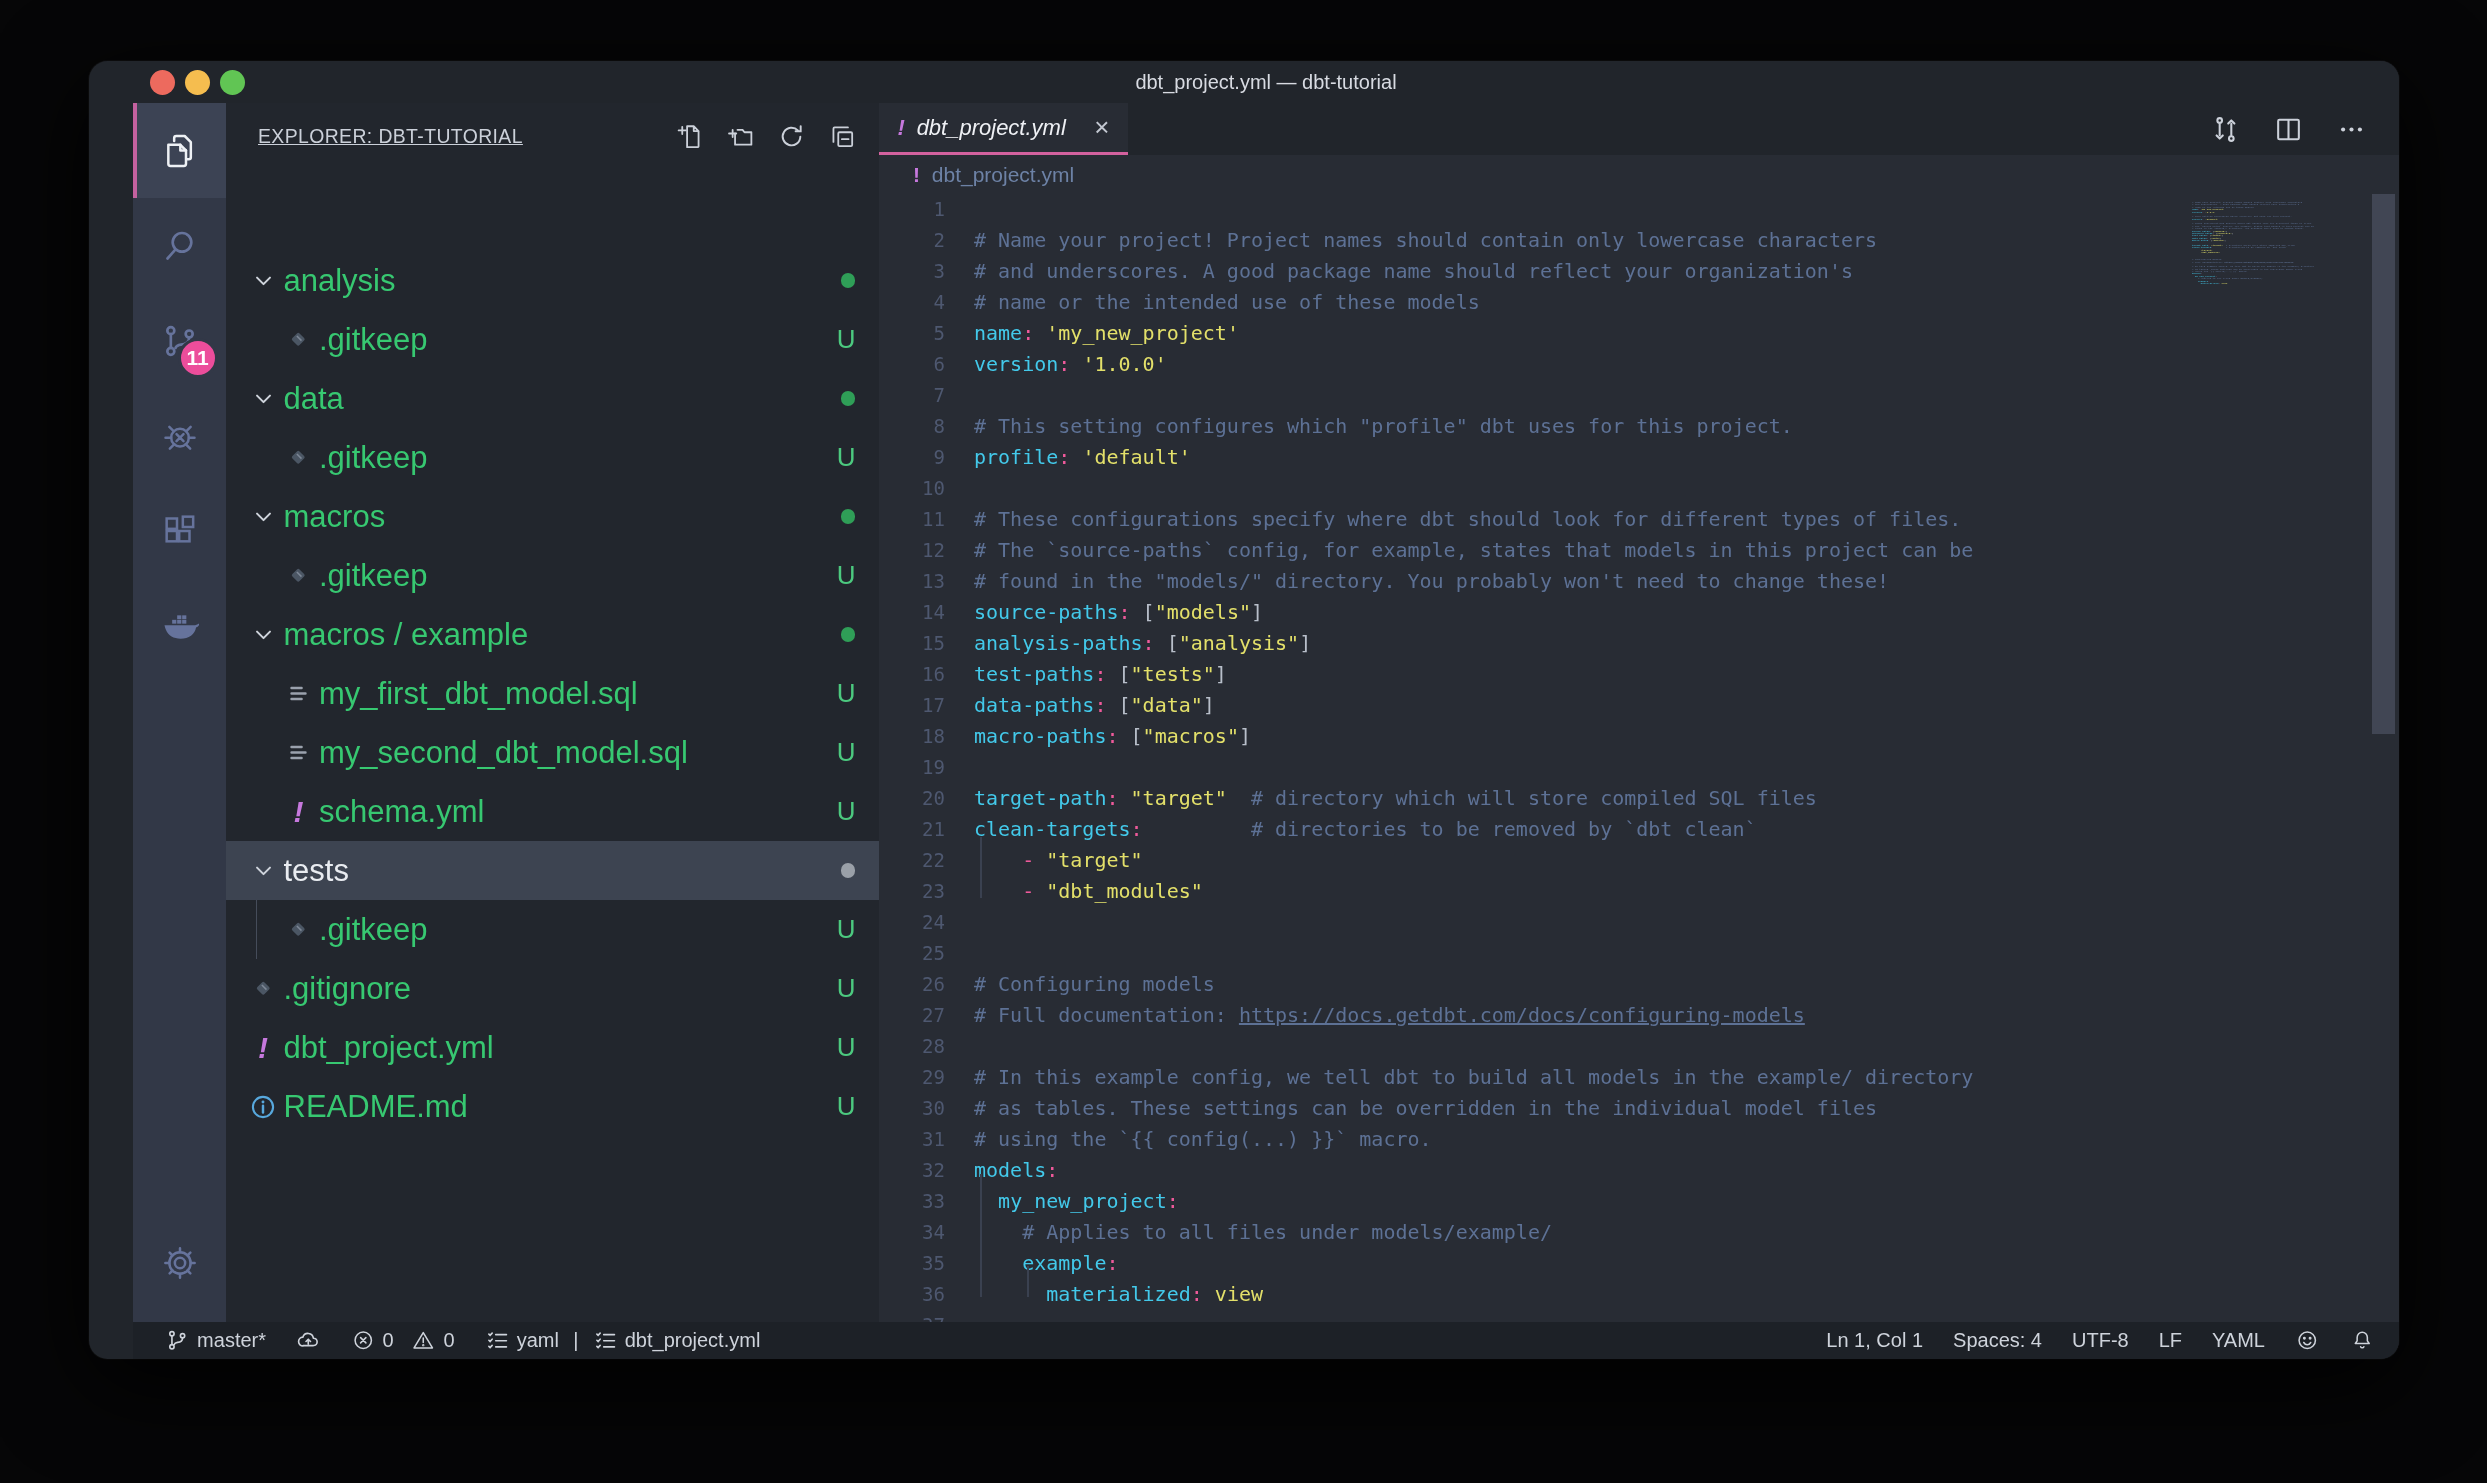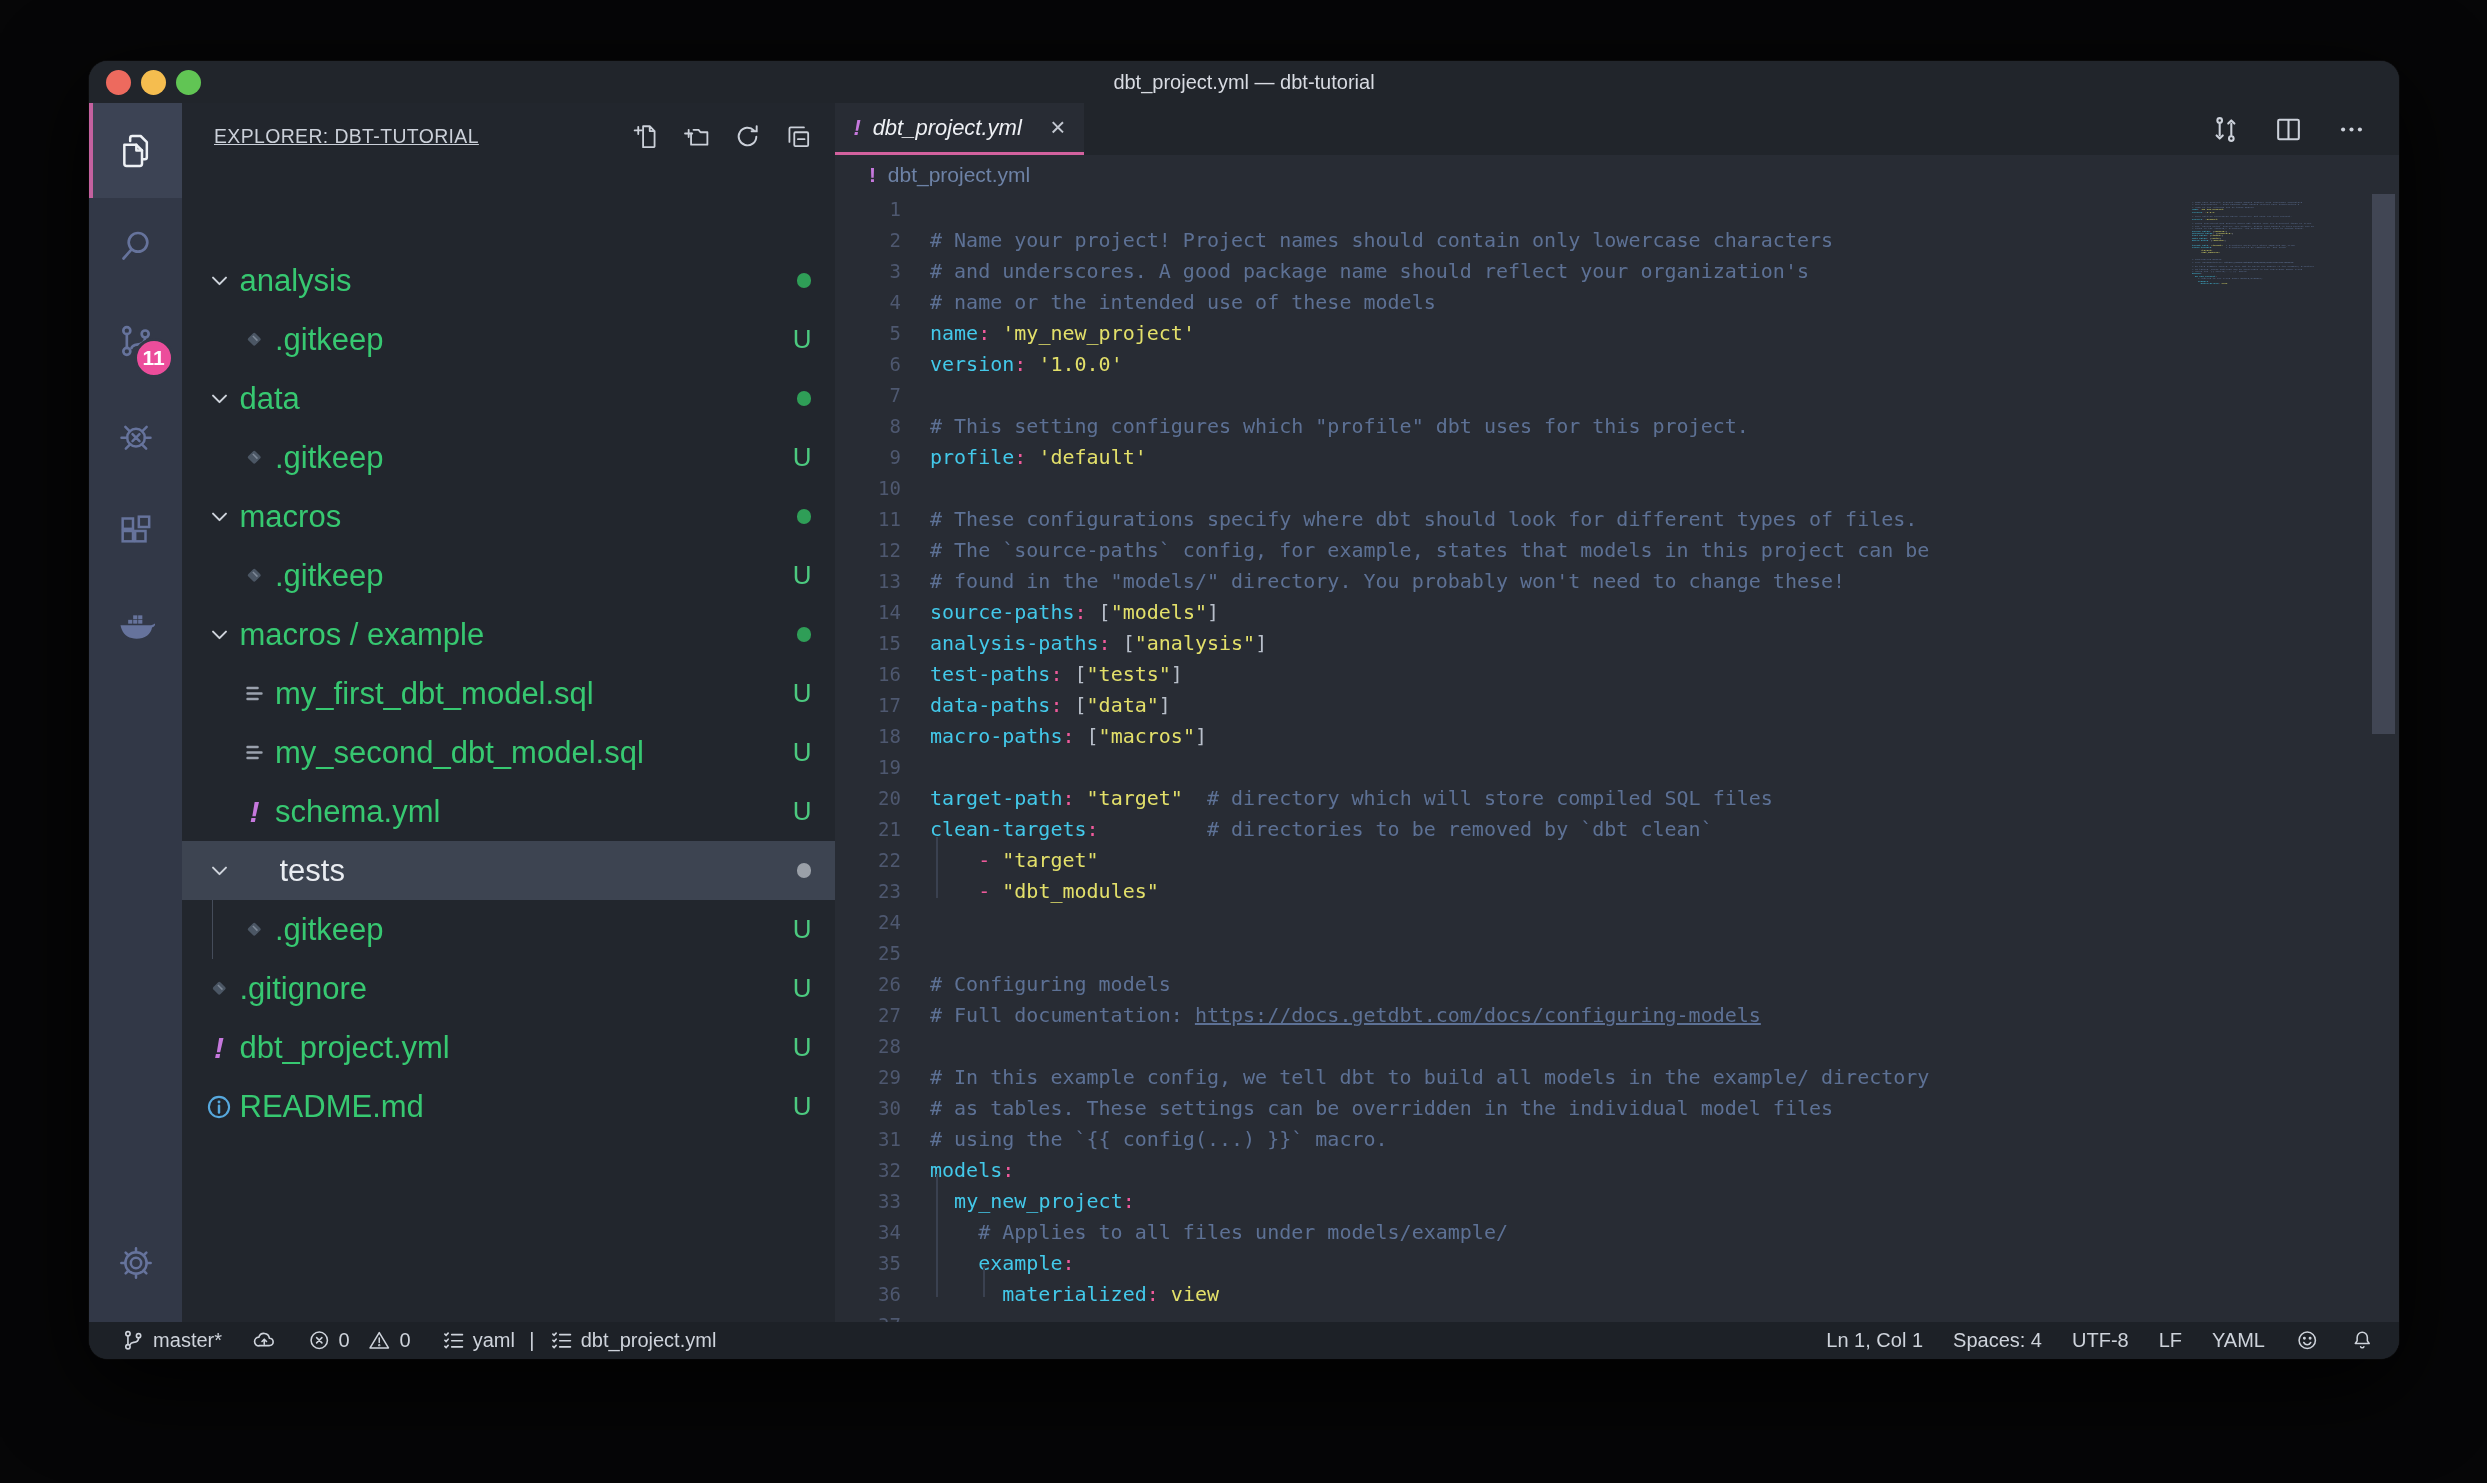--- a/index.html
+++ b/index.html
@@ -2,21 +2,21 @@
 <html style="font-size:13.5px"><head>
 <meta charset="utf-8">
 <style>
   * { margin:0; padding:0; box-sizing:border-box; }
   html,body { width:2487px; height:1484px; background:#060607; overflow:hidden;
               font-family:"Liberation Sans", sans-serif; }
 
   .window { position:absolute; left:89px; top:61px; width:2310px; height:1298px;
             background:#21252b; border-radius:18.5px; overflow:hidden;
             box-shadow:0 25px 93px rgba(0,0,0,.95), 0 0 0 0.8px rgba(255,255,255,.05);
-            display:flex; flex-direction:column; }
+            display:flex; flex-direction:column;padding-left:44px; }
 
   
   .titlebar { height:42px; background:#21252b; position:relative; flex:none;
               display:flex; align-items:center; justify-content:center; }
   .traffic { position:absolute; left:17px; top:0; height:100%; display:flex; align-items:center; gap:10px; }
   .tl { width:25px; height:25px; border-radius:50%; display:inline-block; }
   .tl.r { background:#ed6a5e; } .tl.y { background:#f5bd4f; } .tl.g { background:#61c554; }
   .wtitle { color:#d8dbe2; font-size:20px; }
 
   
@@ -38,21 +38,21 @@
   .sidebar { width:653px; background:#22262d; flex:none; display:flex; flex-direction:column; }
   .sidebar-header { height:67px; flex:none; display:flex; align-items:center;
                     padding:0 22px 0 32px; }
   .sh-title { color:#cbd0d9; font-size:19.4px; letter-spacing:0.4px;text-decoration:underline; }
   .sh-actions { margin-left:auto; display:flex; gap:22px; color:#cbd0d9; }
   .sh-actions svg { width:29px; height:29px; }
 
   .tree { padding-top:81px; flex:1; overflow:hidden; }
   .trow { height:59px; display:flex; align-items:center; position:relative;
           font-size:31px; color:#37c871; white-space:nowrap; }
-  .trow.selected { background:#3d4451; color:#e9ecf1;gap:40px; }
+  .trow.selected { background:#3d4451; color:#e9ecf1; }
   .lead { width:37px; flex:none; display:flex; align-items:center; justify-content:center; }
   .lead svg { display:block; }
   .rlabel { margin-left:2px; overflow:hidden; text-overflow:ellipsis; }
   .rbadge { margin-left:auto; margin-right:23.6px; flex:none; display:flex; align-items:center; }
   .bU { color:#4cc97f; font-size:26px; }
   .bdot { width:14.3px; height:14.3px; border-radius:50%; background:#2f9e57; }
   .bgray { width:14.3px; height:14.3px; border-radius:50%; background:#9aa0a8; }
   .warnb { color:#c678dd; font-weight:700; font-size:30px; font-style:italic; }
   .tguide { position:absolute; left:29.5px; top:0; bottom:0; width:1.7px; background:#454c5a; }
 

